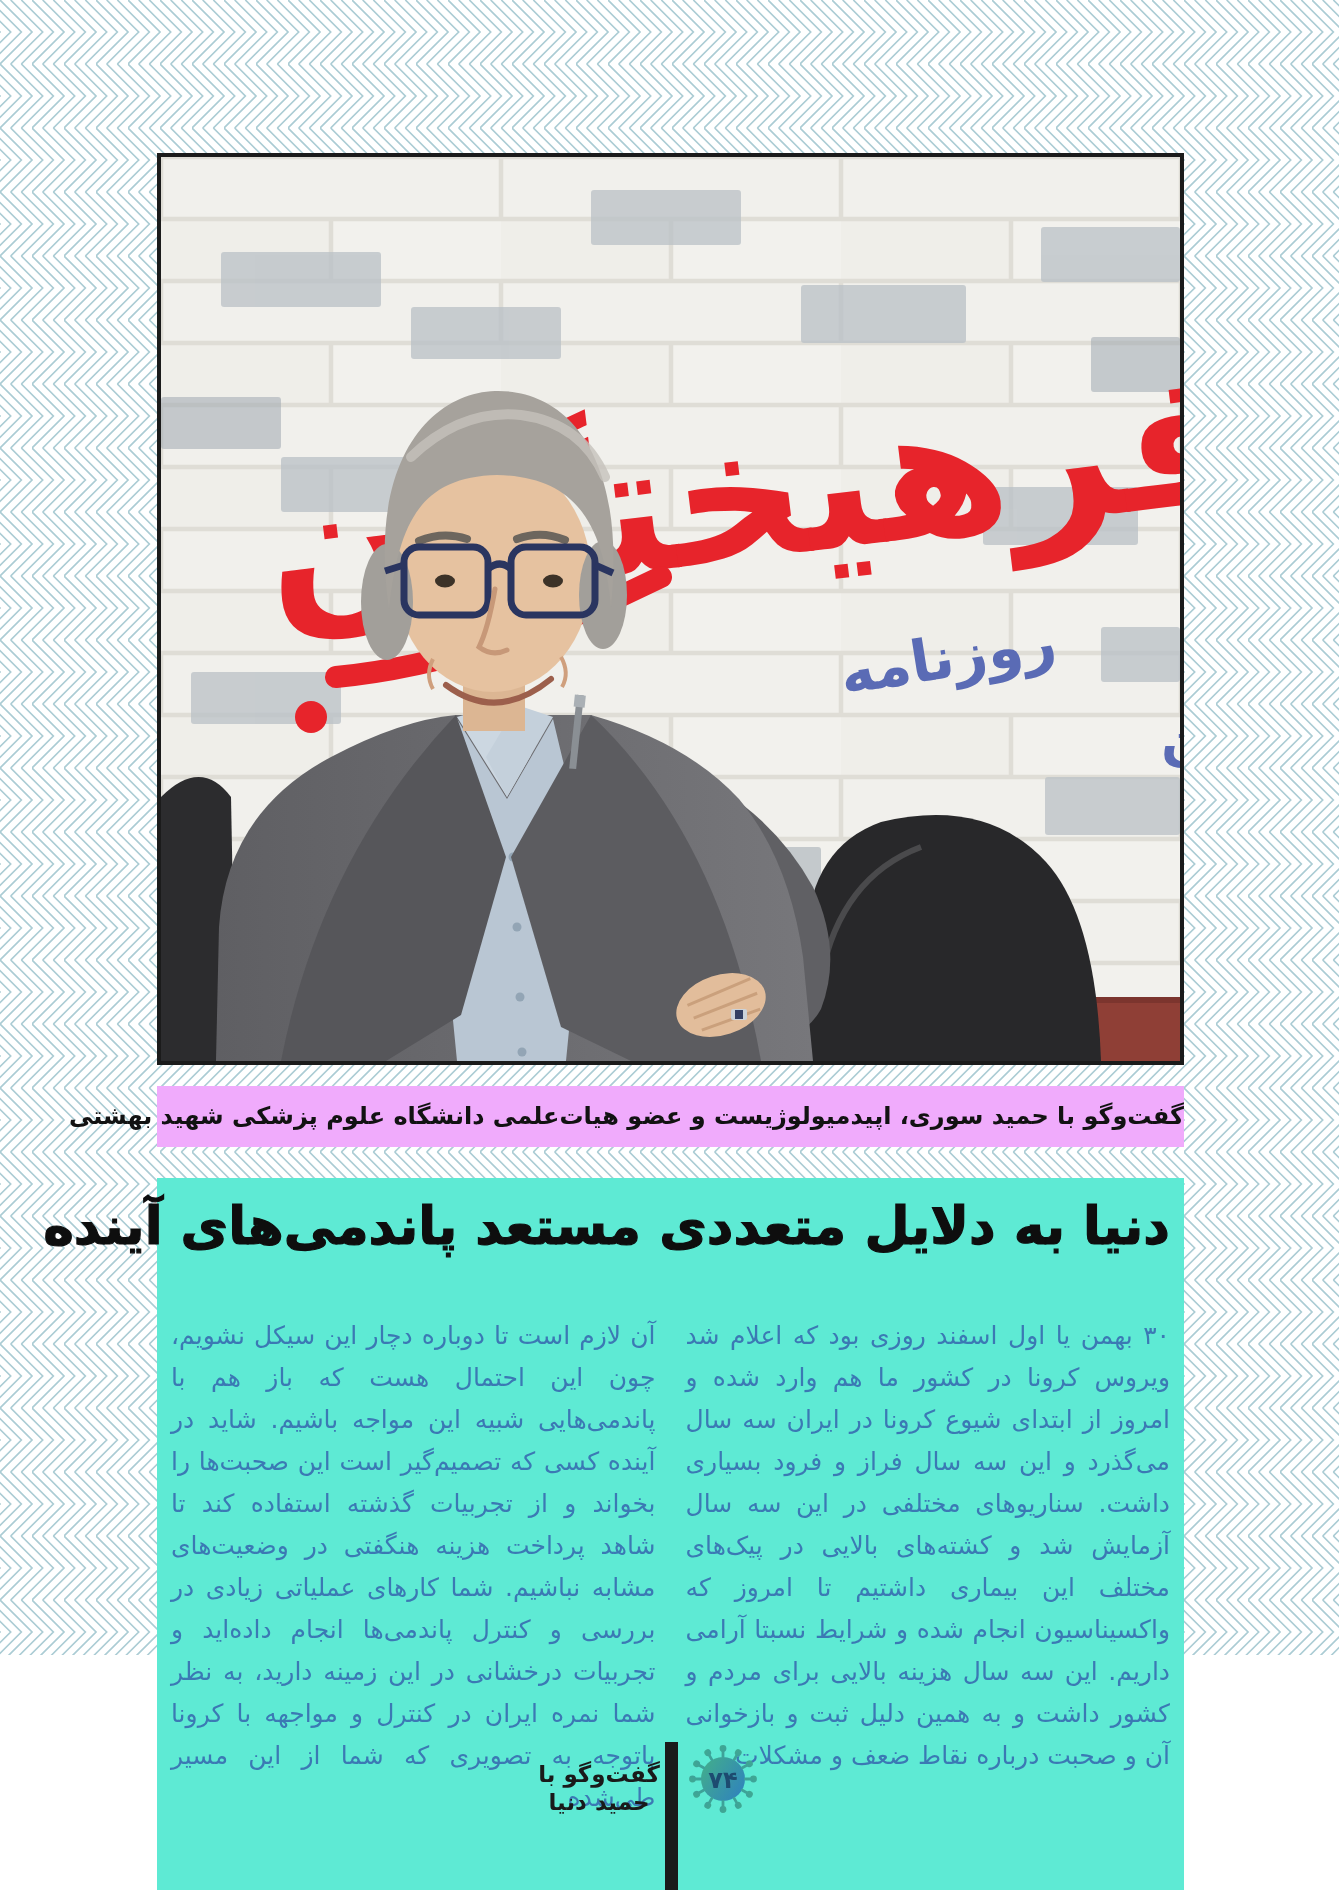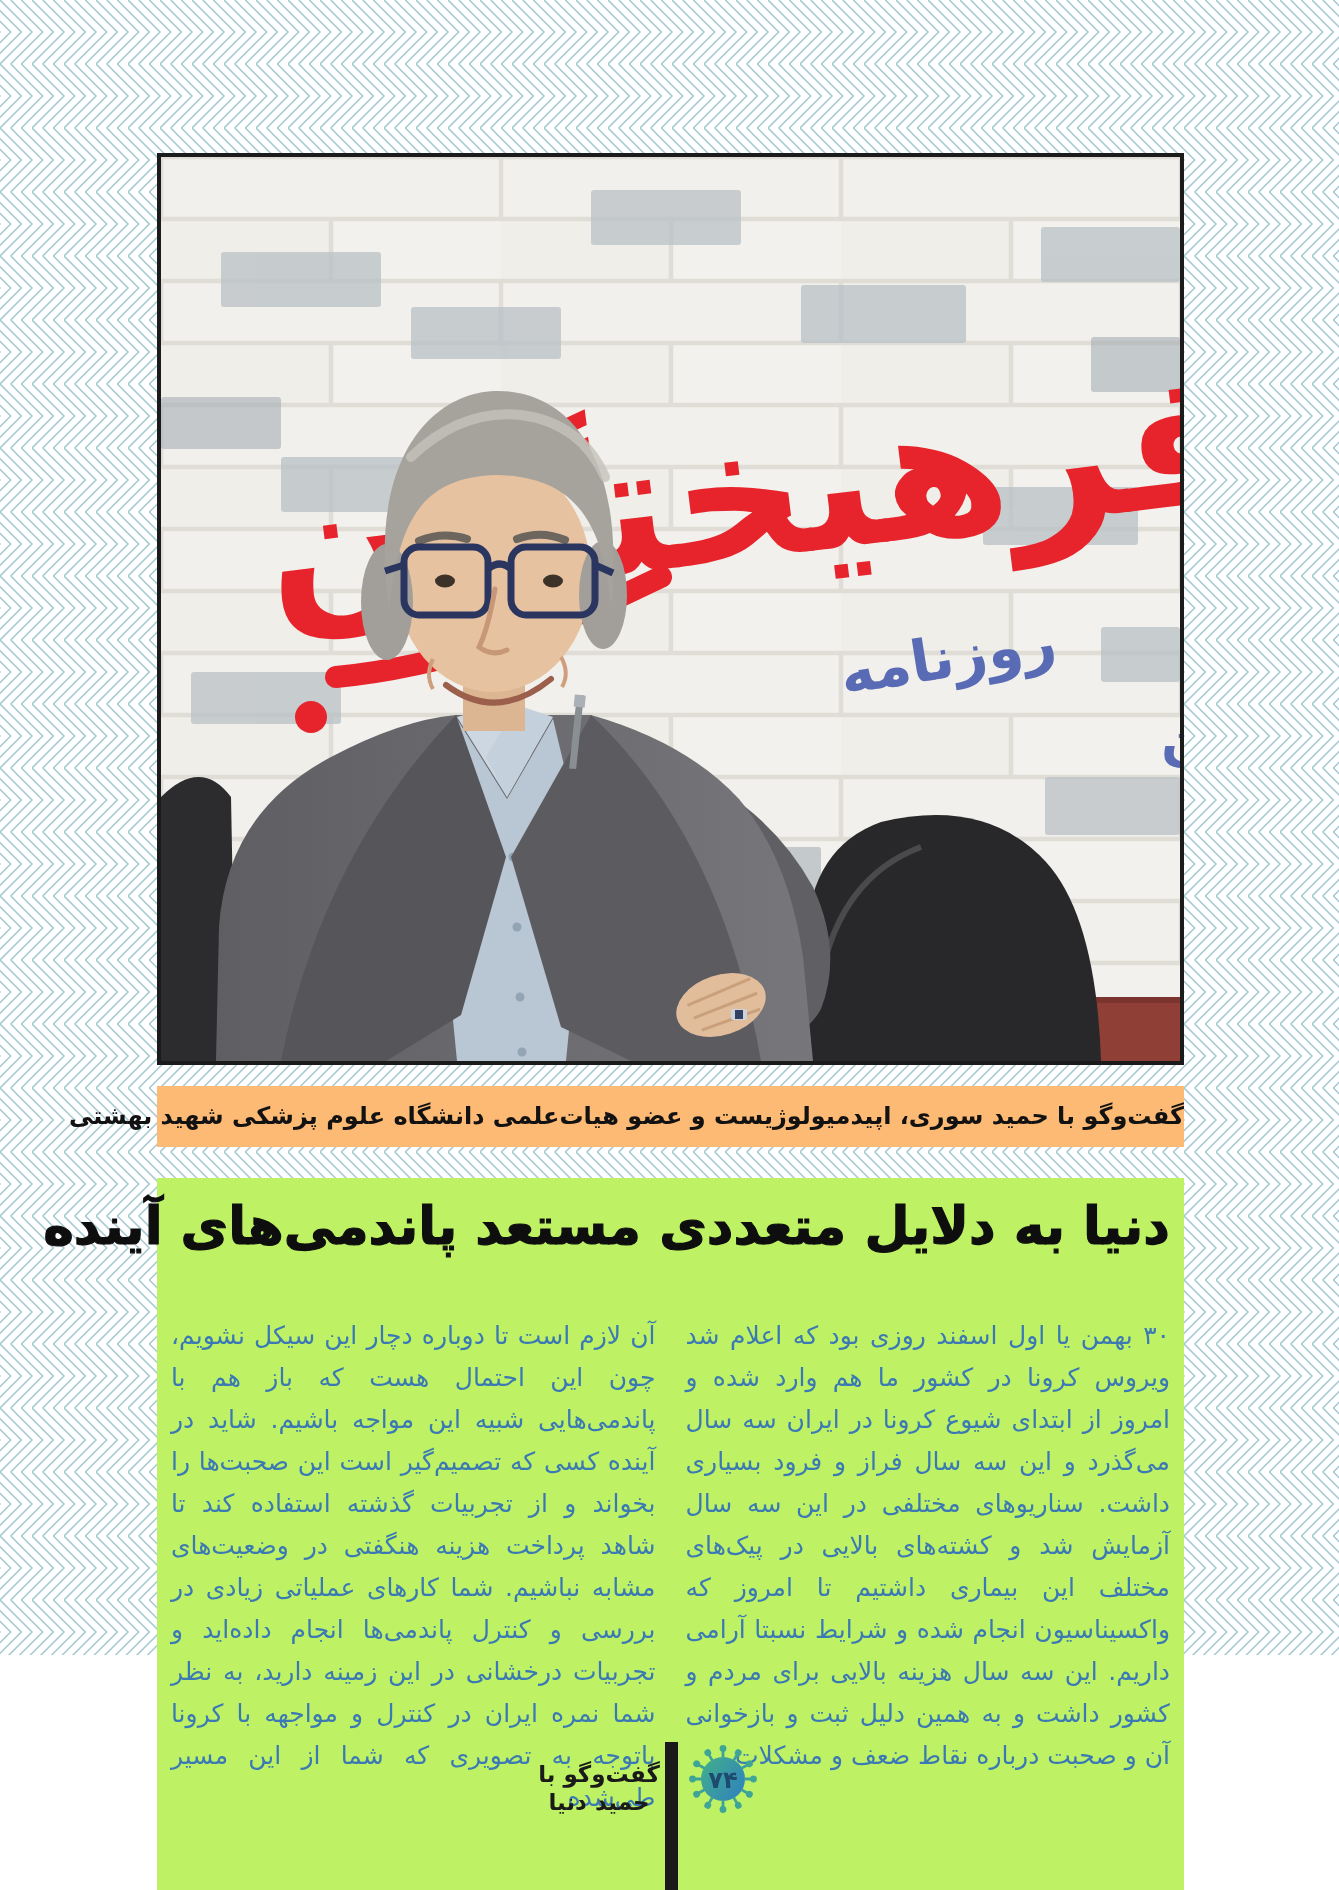--- a/index.html
+++ b/index.html
@@ -10,27 +10,27 @@
   .abs{position:absolute;}
   
   #pattern-bg{left:0;top:0;}
   
   .photo-frame{
     left:157px;top:153px;width:1019px;height:904px;
     border:4px solid #1b1b1b;background:#efeeeb;overflow:hidden;
   }
   
   .caption-strip{
-    left:157px;top:1086px;width:1027px;height:61px;background:#fdba74;
+    left:157px;top:1086px;width:1027px;height:61px;background:#f0abfc;
     direction:rtl;text-align:center;line-height:61px;font-size:24px;font-weight:bold;
     color:#121212;white-space:nowrap;
   }
   
   .main-block{
-    left:157px;top:1178px;width:1027px;height:712px;background:#bef264;
+    left:157px;top:1178px;width:1027px;height:712px;background:#5eead4;
     box-sizing:border-box;padding:0 14px;
   }
   .headline{
     direction:rtl;text-align:center;color:#0e0e0e;font-weight:bold;
     font-size:52px;line-height:72px;padding-top:12px;white-space:nowrap;
     -webkit-text-stroke:1.2px #0e0e0e;
   }
   .columns{
     direction:rtl;display:flex;gap:30px;margin-top:16px;
   }

